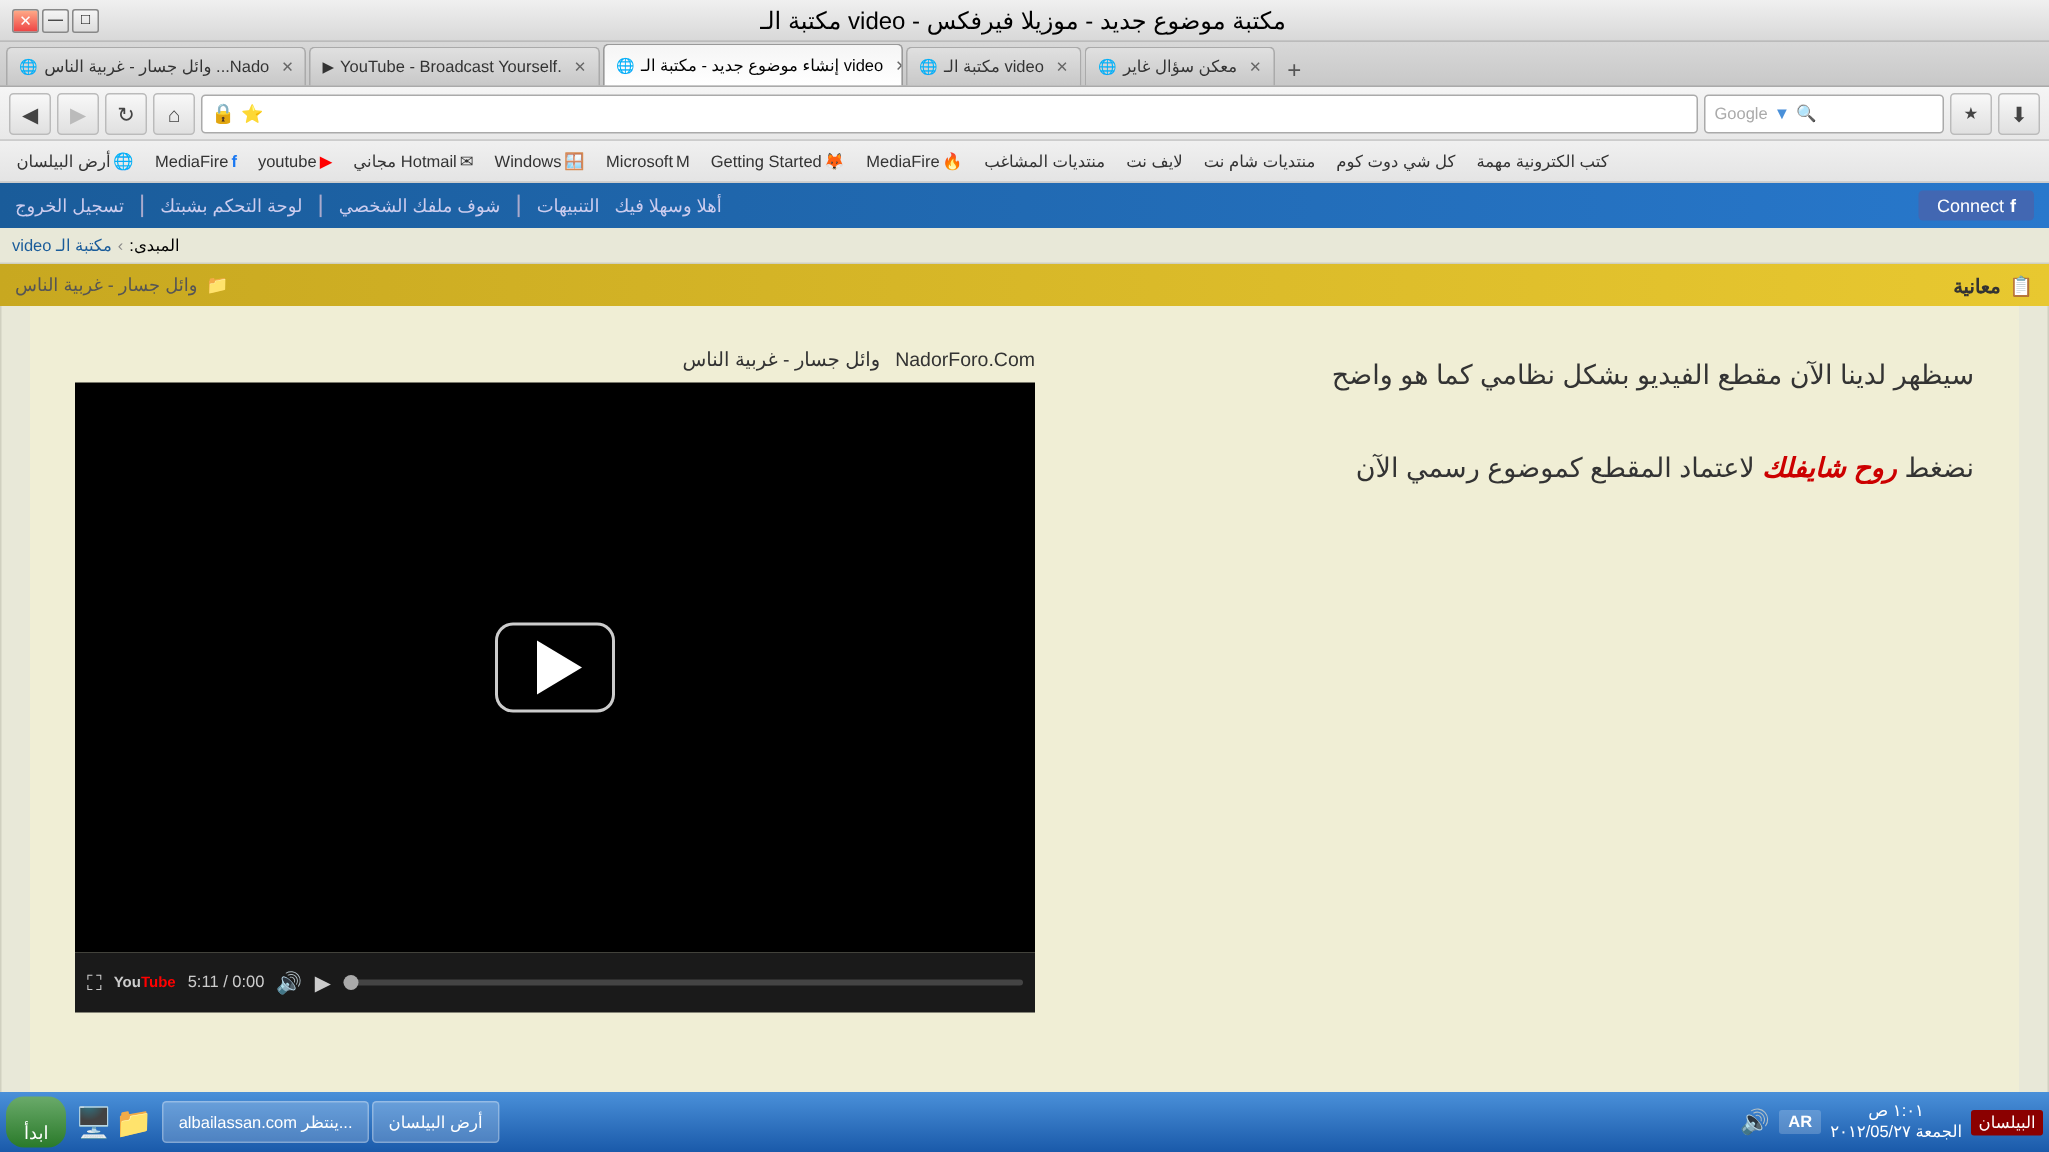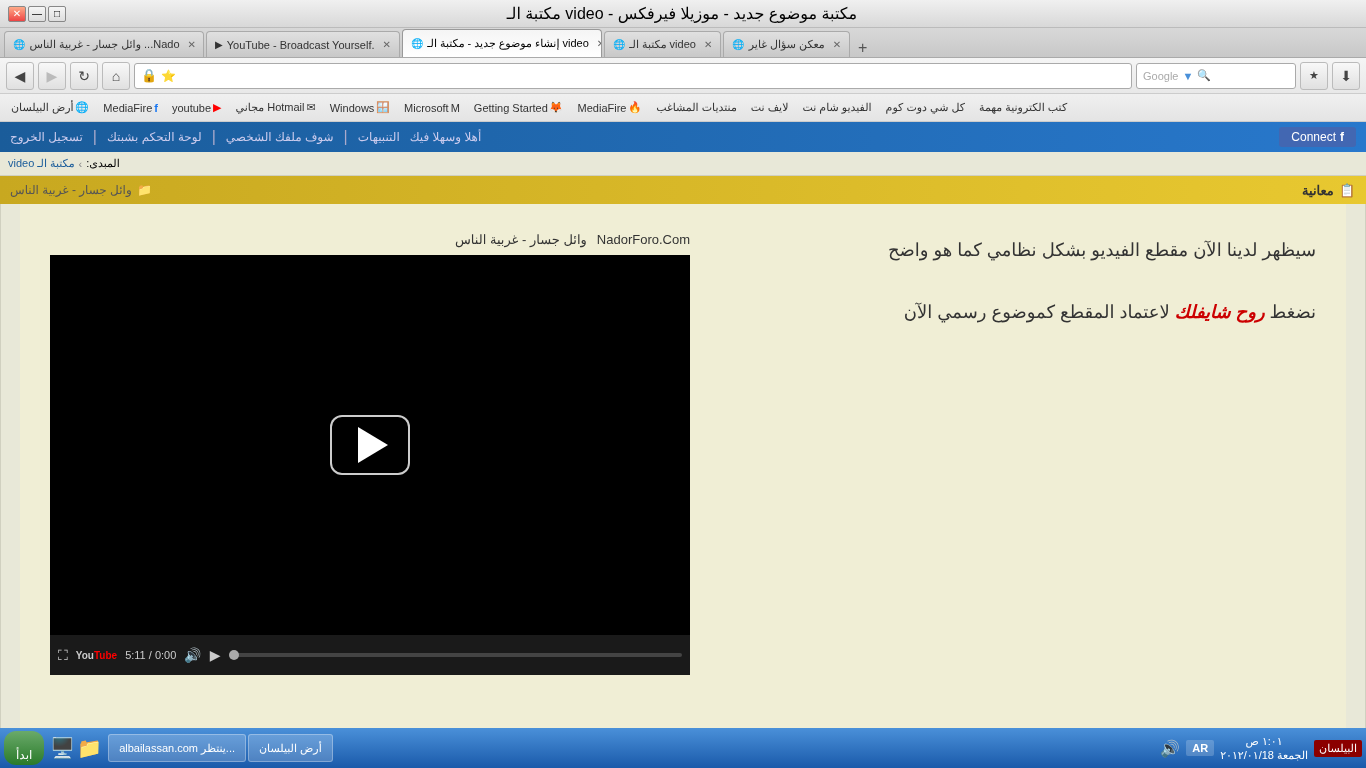--- a/index.html
+++ b/index.html
@@ -529,21 +529,21 @@
       <span class="bookmark-icon">🔥</span>
       <span>MediaFire</span>
     </div>
     <div class="bookmark-item">
       <span>منتديات المشاغب</span>
     </div>
     <div class="bookmark-item">
       <span>لايف نت</span>
     </div>
     <div class="bookmark-item">
-      <span>الفيديو شام نت</span>
+      <span>منتديات شام نت</span>
     </div>
     <div class="bookmark-item">
       <span>كل شي دوت كوم</span>
     </div>
     <div class="bookmark-item">
       <span>كتب الكترونية مهمة</span>
     </div>
   </div>
 
   <div class="page-content">
@@ -640,17 +640,17 @@
   </div>
   <div class="taskbar-item">
     <span>أرض البيلسان</span>
   </div>
 
   <div class="taskbar-right">
     <span style="font-size:16px;">🔊</span>
     <span class="lang-indicator">AR</span>
     <div class="clock">
       <div>١:٠١ ص</div>
-      <div>الجمعة ٢٠١٢/٠١/18</div>
+      <div>الجمعة ٢٠١٢/05/٢٧</div>
     </div>
     <span style="font-size:11px; color:white; background:#8B0000; padding:2px 5px; border-radius:2px;">البيلسان</span>
   </div>
 </div>
 
 </body></html>

